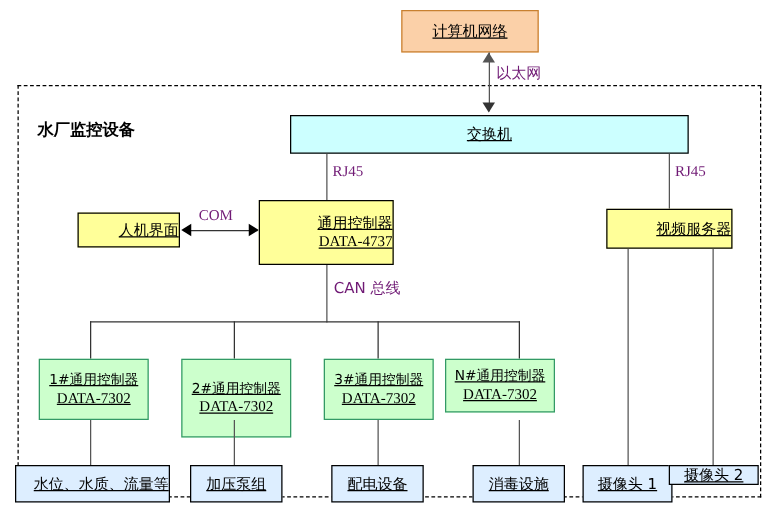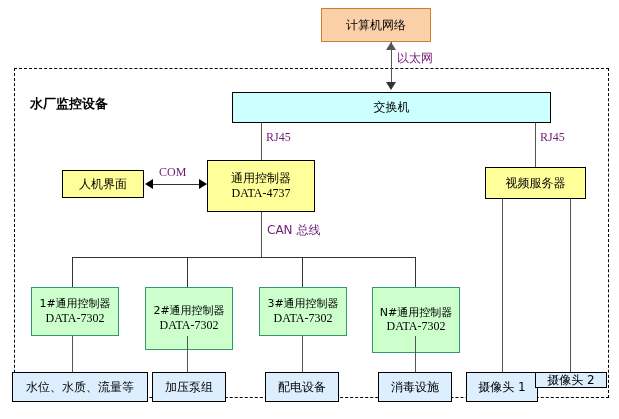--- a/index.html
+++ b/index.html
@@ -21,29 +21,30 @@
   .box {
     position: absolute;
     box-sizing: border-box;
     display: flex;
     flex-direction: column;
     align-items: center;
     justify-content: center;
     text-align: center;
     line-height: 1.25;
     border: 1px solid #000000;
+    text-decoration: underline;
   }
   .box .line1, .box .line2 {
     display: block;
     white-space: nowrap;
   }
   
   .fill-orange { background: #fbd0a8; border-color: #c88030; }
   .fill-cyan   { background: #ccffff; border-color: #000000; }
-  .fill-yellow { background: #ffff99; border-color: #000000; }
+  .fill-yellow { background: #ffff99; border-color: #000000; align-items: flex-end; }
   .fill-green  { background: #ccffcc; border-color: #339966; }
   .fill-blue   { background: #ddeeff; border-color: #000000; }
 
   .cn {
     font-family: "DejaVu Sans", "Liberation Sans", sans-serif;
     font-size: 12px;
     color: #000000;
   }
   .model {
     font-family: "Liberation Serif", "DejaVu Serif", serif;
@@ -186,34 +187,34 @@
   <div class="box fill-green" style="left:145px; top:287px; width:88px; height:63px;">
     <span class="line1 cn small-cn">2#通用控制器</span>
     <span class="line2 model">DATA-7302</span>
   </div>
 
   <div class="box fill-green" style="left:259px; top:287px; width:88px; height:49px;">
     <span class="line1 cn small-cn">3#通用控制器</span>
     <span class="line2 model">DATA-7302</span>
   </div>
 
-  <div class="box fill-green" style="left:372px; top:287px; width:88px; height:66px;">
+  <div class="box fill-green" style="left:356px; top:287px; width:88px; height:43px;">
     <span class="line1 cn small-cn">N#通用控制器</span>
     <span class="line2 model">DATA-7302</span>
   </div>
 
   <div class="vline" style="left:72px; top:336px; height:36px;"></div>
   <div class="vline" style="left:187px; top:336px; height:36px;"></div>
   <div class="vline" style="left:302px; top:336px; height:36px;"></div>
   <div class="vline" style="left:415px; top:336px; height:36px;"></div>
 
   <div class="vline" style="left:502px; top:199px; height:173px;"></div>
   <div class="vline" style="left:570px; top:199px; height:173px;"></div>
 
-  <div class="box fill-blue cn" style="left:12px; top:372px; width:136px; height:30px;">
+  <div class="box fill-blue cn" style="left:12px; top:372px; width:124px; height:30px;align-items:flex-end;">
     <span class="line1">水位、水质、流量等</span>
   </div>
 
   <div class="box fill-blue cn" style="left:265px; top:372px; width:74px; height:30px;">
     <span class="line1">配电设备</span>
   </div>
 
   <div class="box fill-blue cn" style="left:152px; top:372px; width:74px; height:30px;">
     <span class="line1">加压泵组</span>
   </div>

